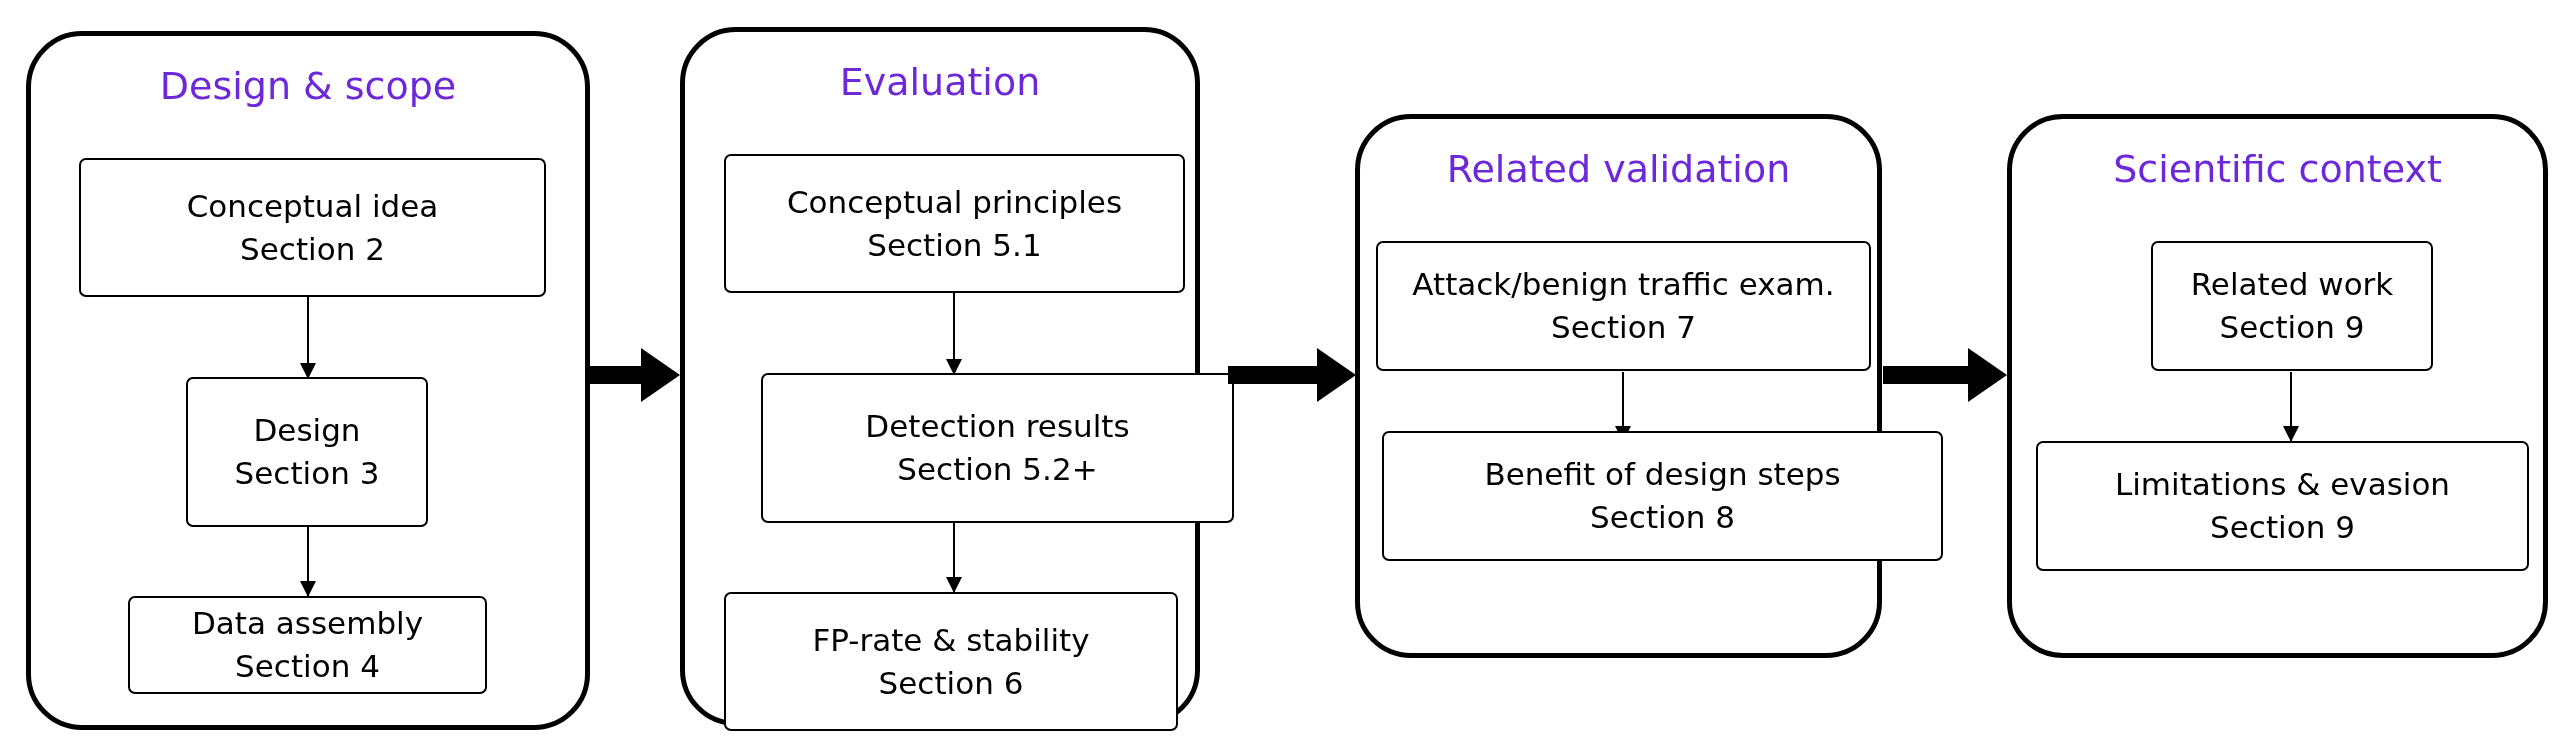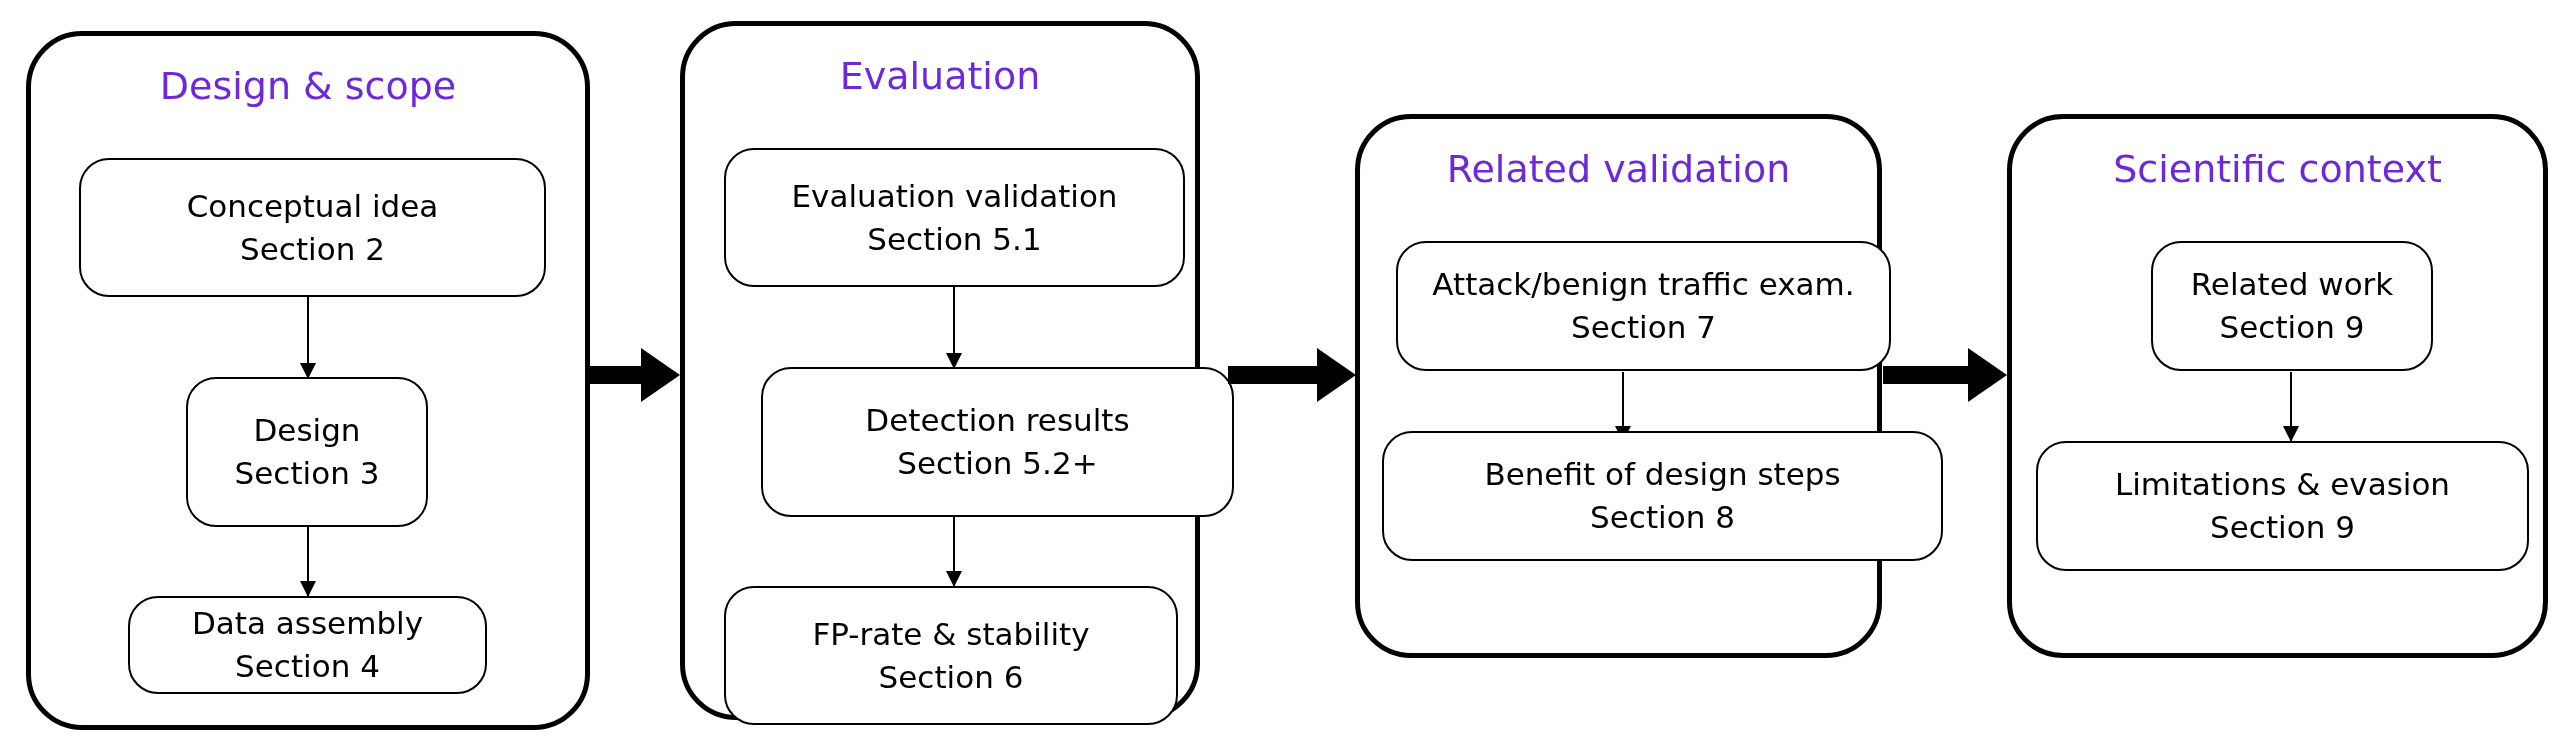--- a/index.html
+++ b/index.html
@@ -33,21 +33,21 @@
     line-height: 1.05;
     color: #6d28d9;
     white-space: nowrap;
   }
 
   
   .node {
     position: absolute;
     box-sizing: border-box;
     border: 2px solid #000000;
-    border-radius: 30px;
+    border-radius: 7px;
     background: #ffffff;
     display: flex;
     flex-direction: column;
     align-items: center;
     justify-content: center;
     text-align: center;
     color: #000000;
     font-size: 31px;
     line-height: 1.38;
   }
@@ -116,25 +116,25 @@
     </div>
 
     <div class="vconn" style="left:276px; top:491px; height:69px;"></div>
 
     <div class="node" style="left:97px; top:560px; width:359px; height:98px;">
       <span class="l1">Data assembly</span>
       <span class="l2">Section 4</span>
     </div>
   </div>
 
-  <div class="group" style="left:680px; top:21px; width:520px; height:699px;">
+  <div class="group" style="left:680px; top:27px; width:520px; height:699px;">
     <div class="group-title" style="top:31px;">Evaluation</div>
 
     <div class="node" style="left:39px; top:122px; width:461px; height:139px;">
-      <span class="l1">Evaluation validation</span>
+      <span class="l1">Conceptual principles</span>
       <span class="l2">Section 5.1</span>
     </div>
 
     <div class="vconn" style="left:268px; top:261px; height:81px;"></div>
 
     <div class="node" style="left:32px; top:341px; width:473px; height:150px;margin-left:44px;">
       <span class="l1">Detection results</span>
       <span class="l2">Section 5.2+</span>
     </div>
 
@@ -142,21 +142,21 @@
 
     <div class="node" style="left:39px; top:560px; width:454px; height:139px;">
       <span class="l1">FP-rate &amp; stability</span>
       <span class="l2">Section 6</span>
     </div>
   </div>
 
   <div class="group" style="left:1355px; top:114px; width:527px; height:544px;">
     <div class="group-title" style="top:31px;">Related validation</div>
 
-    <div class="node" style="left:16px; top:122px; width:495px; height:130px;margin-left:20px;">
+    <div class="node" style="left:16px; top:122px; width:495px; height:130px;">
       <span class="l1">Attack/benign traffic exam.</span>
       <span class="l2">Section 7</span>
     </div>
 
     <div class="vconn" style="left:262px; top:253px; height:69px;"></div>
 
     <div class="node" style="left:22px; top:312px; width:561px; height:130px;">
       <span class="l1">Benefit of design steps</span>
       <span class="l2">Section 8</span>
     </div>

